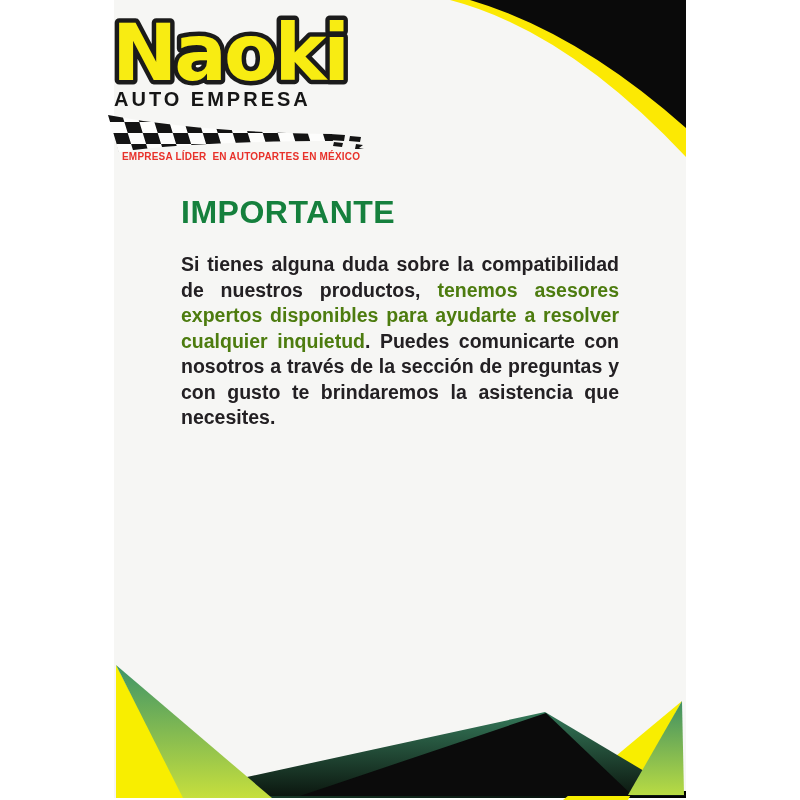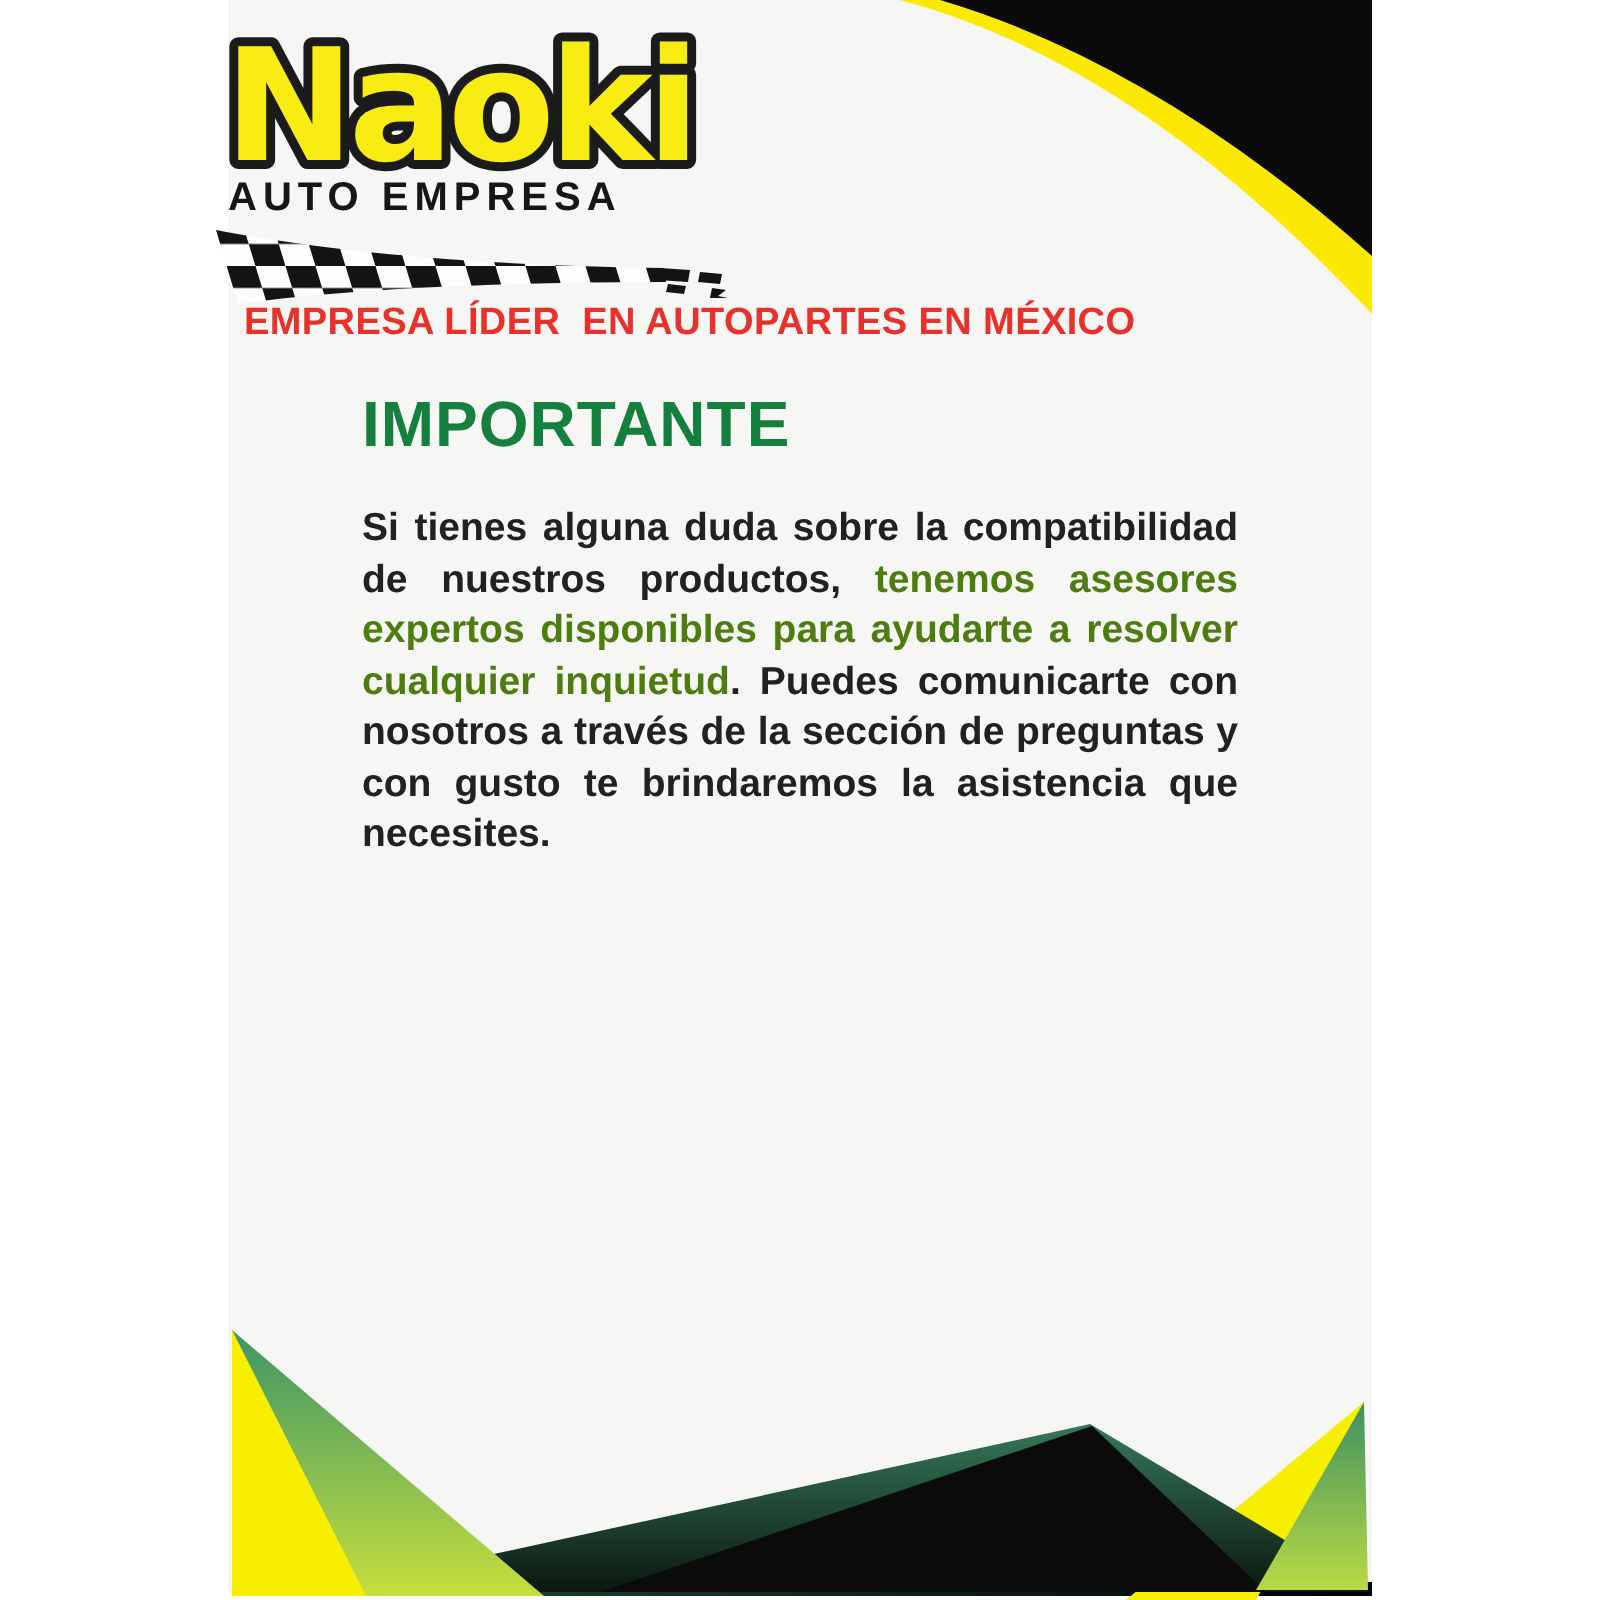--- a/index.html
+++ b/index.html
@@ -4,21 +4,21 @@
 <style>
   html,body{margin:0;padding:0;background:#ffffff;}
   .page{position:relative;width:800px;height:800px;overflow:hidden;background:#ffffff;
         font-family:"Liberation Sans",sans-serif;}
   .bg-svg{position:absolute;left:0;top:0;}
 
   .logo-svg{position:absolute;left:106px;top:0px;}
   .logo-subtitle{position:absolute;left:114px;top:88px;font-size:20px;font-weight:bold;
         letter-spacing:3px;color:#161616;}
   .flag-svg{position:absolute;left:106px;top:111px;}
-  .tagline{position:absolute;left:122px;top:151px;font-size:19px;font-weight:bold;
+  .tagline{position:absolute;left:122px;top:151px;font-size:10px;font-weight:bold;
         color:#e8312a;letter-spacing:0.2px;white-space:pre;text-align:right;}
 
   .heading{position:absolute;left:181px;top:194px;font-size:32px;font-weight:bold;
         color:#15803d;letter-spacing:0.5px;}
 
   .body-copy{position:absolute;left:181px;top:252px;width:438px;
         font-size:19.5px;font-weight:bold;color:#232023;
         text-align:justify;line-height:25.5px;}
   .body-copy p{margin:0 0 23px 0;}
   .body-copy .hl{color:#4d7c0f;}

